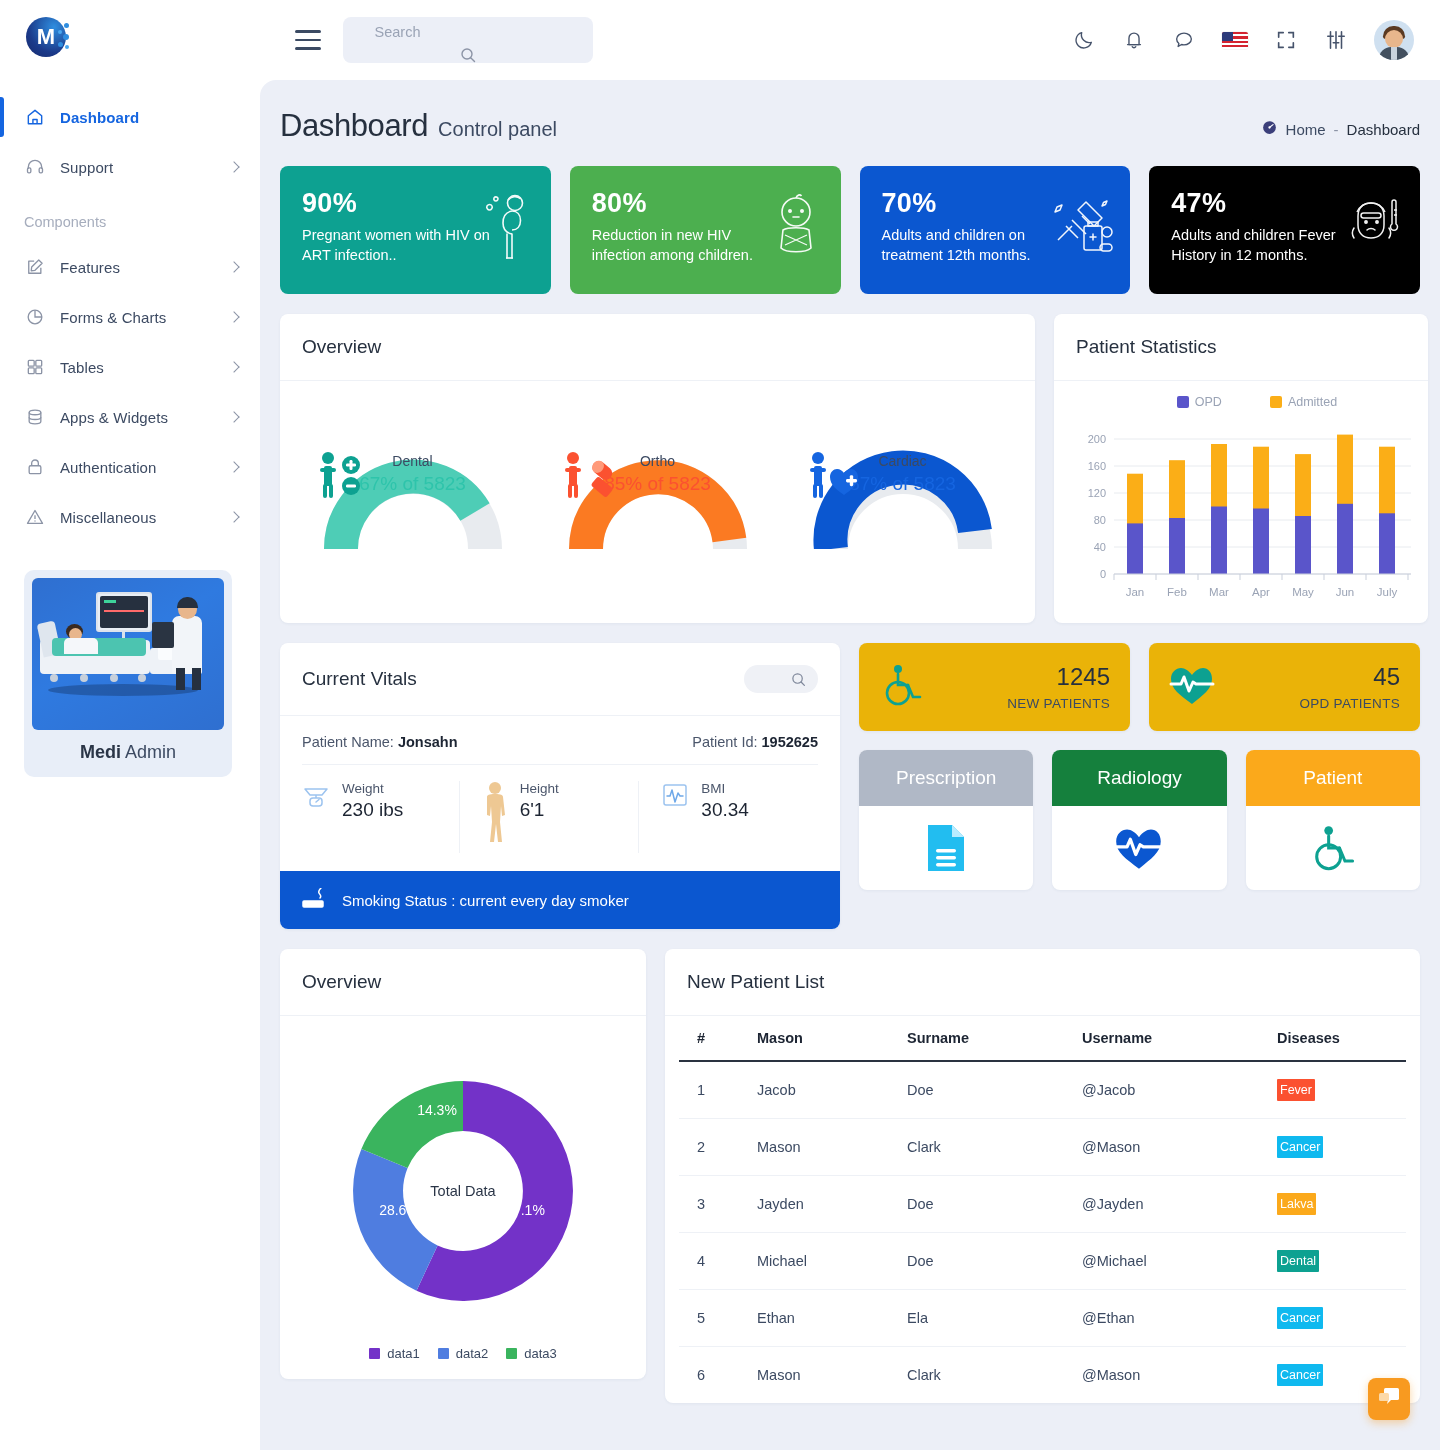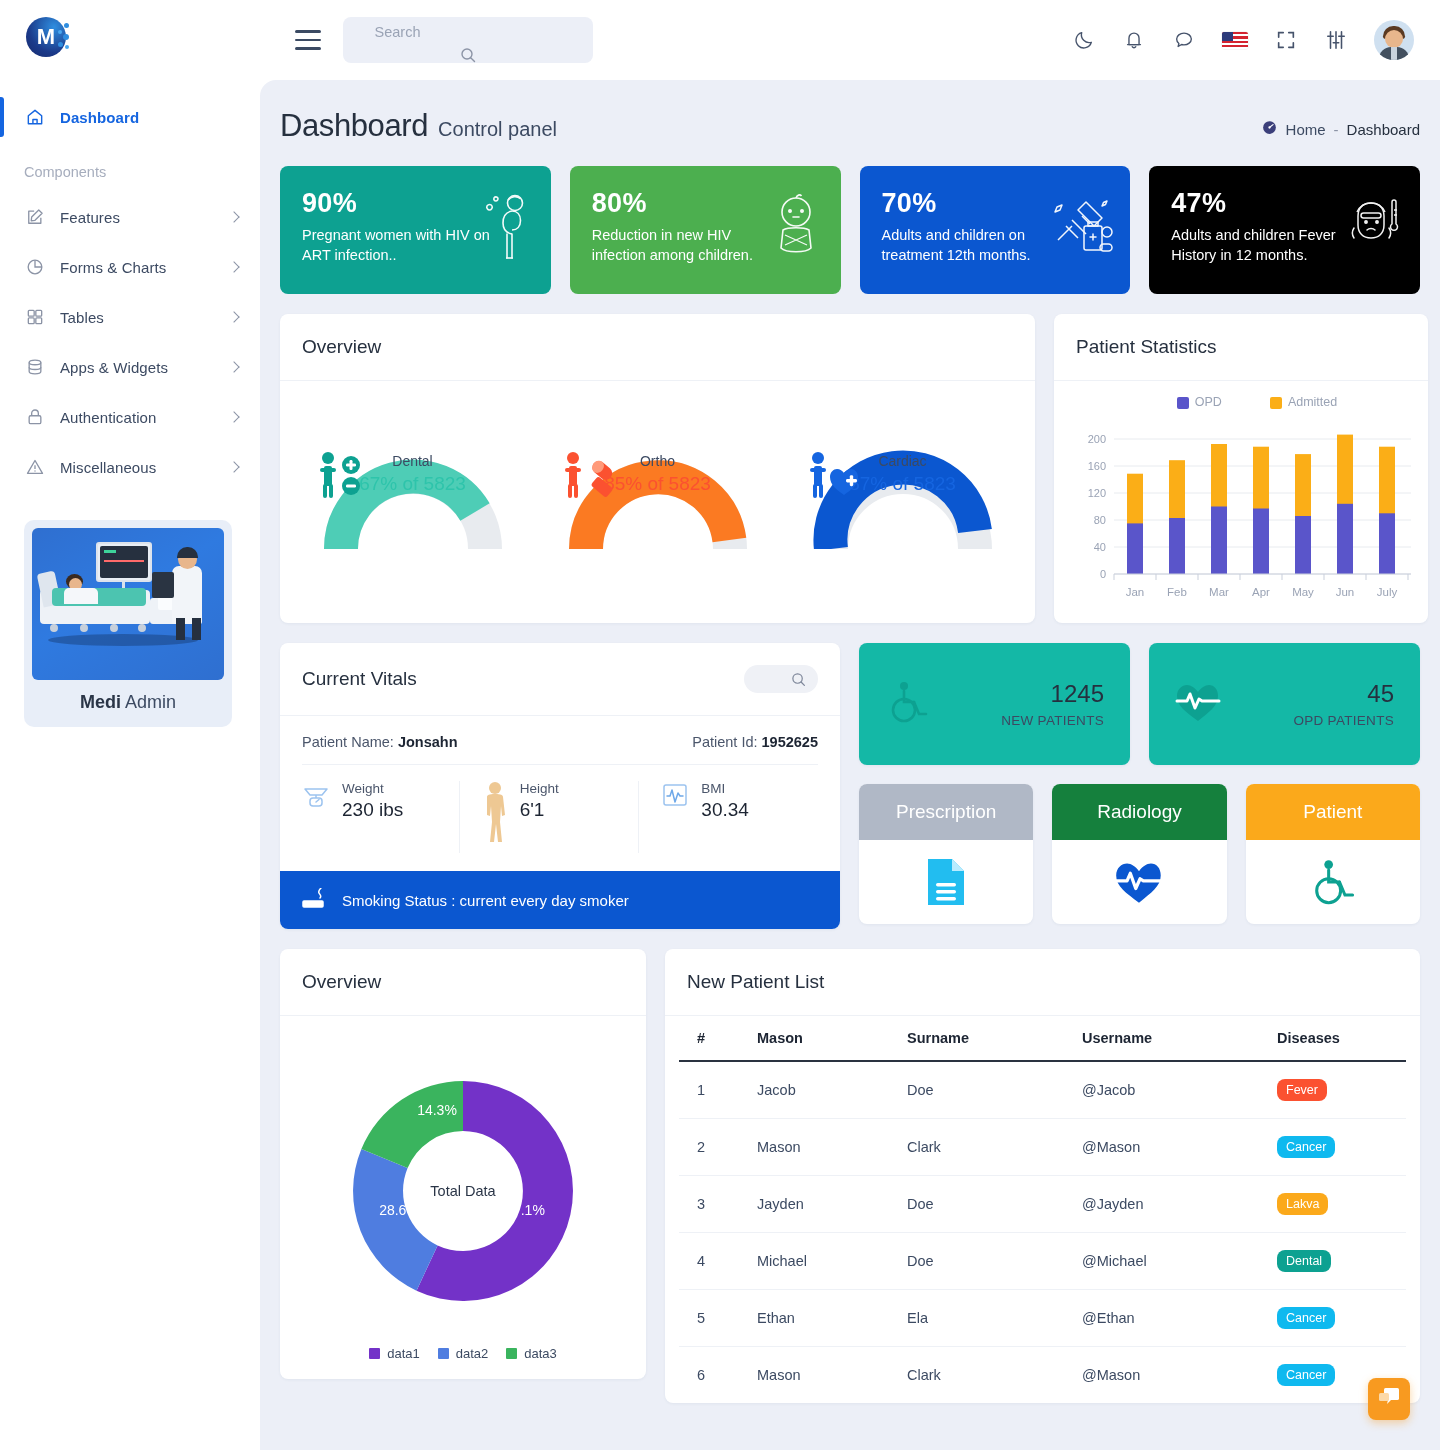--- a/index.html
+++ b/index.html
@@ -158,58 +158,58 @@
   .gauge { flex: 1; display: flex; flex-direction: column; align-items: center; }
   .gauge-ring { position: relative; width: 196px; height: 150px; }
   .gauge-ring svg { position: absolute; left: 0; top: 0; }
   .gauge-inner { position: absolute; left: 0; top: 52px; width: 196px; text-align: center; }
   .gauge-label { font-size: 14px; color: #3c4a62; margin-top: 2px; }
   .gauge-val { font-size: 19px; margin-top: 4px; }
 
   
   .chartbox { position: relative; padding: 14px 12px 10px; }
   .legend { display: flex; justify-content: center; gap: 16px; margin-bottom: 10px; }
-  .legend span { display: flex; align-items: flex-end; gap: 6px; font-size: 12.5px; color: #9aa3b5; padding-left: 32px; }
+  .legend span { display: flex; align-items: center; gap: 6px; font-size: 12.5px; color: #9aa3b5; padding-left: 32px; }
   .legend i { width: 12px; height: 12px; border-radius: 2px; display: block; }
 
   
   .vitals-info { display: flex; padding: 18px 22px 14px; font-size: 14.5px; color: #4b5costco; }
   .vitals-info { color: #4b566b; }
   .vitals-info b { color: #1d2533; }
   .vitals-divider { height: 1px; background: #eef1f6; margin: 0 22px; }
   .vitals-grid { display: flex; padding: 16px 22px 18px; }
   .vital { flex: 1; display: flex; align-items: flex-start; gap: 12px; padding-right: 14px; }
   .vital + .vital { border-left: 1px solid #eef1f6; padding-left: 22px; }
   .vital .vlabel { font-size: 13.5px; color: #4b566b; }
   .vital .vval { font-size: 19px; color: #1d2533; margin-top: 3px; }
   .smoke {
     background: #0b57d0; color: #fff; border-radius: 0 0 8px 8px; height: 58px;
     display: flex; align-items: center; gap: 14px; padding: 0 22px; font-size: 15px;
   }
 
   
-  .ministat { flex: 1; height: 122px; background: #14b8a6; border-radius: 8px;
-    display: flex; align-items: center; padding: 0 26px; box-shadow: 0 1px 3px rgba(40,60,100,.06); }
+  .ministat { flex: 1; height: 88px; background: #eab308; border-radius: 8px;
+    display: flex; align-items: center; padding: 0 20px; box-shadow: 0 1px 3px rgba(40,60,100,.06); }
   .ministat .txt { margin-left: auto; text-align: right; }
   .ministat .num { font-size: 24px; color: #26303f; }
   .ministat .lbl { font-size: 13.5px; color: #3c4a62; margin-top: 5px; letter-spacing: .3px; }
 
   
   .tile { flex: 1; background: #fff; border-radius: 8px; overflow: hidden; box-shadow: 0 1px 3px rgba(40,60,100,.06); }
   .tile-head { height: 56px; display: flex; align-items: center; justify-content: center;
     color: #fff; font-size: 19px; }
   .tile-body { height: 84px; display: flex; align-items: center; justify-content: center; }
 
   
   table { width: 100%; border-collapse: collapse; }
   th { text-align: left; font-size: 14.5px; color: #1d2533; padding: 14px 10px 14px 18px; font-weight: bold; }
   thead tr { border-bottom: 2px solid #2a3240; }
   td { font-size: 14.5px; color: #3c4a62; padding: 17px 10px 17px 18px; border-bottom: 1px solid #eef1f6; }
   tbody tr:last-child td { border-bottom: none; }
-  .badge { display: inline-block; color: #fff; font-size: 12.5px; padding: 4px 9px; border-radius: 8px; }
+  .badge { display: inline-block; color: #fff; font-size: 12.5px; padding: 4px 3px; border-radius: 1px; }
 
   
   .donut-legend { display: flex; justify-content: center; gap: 18px; margin-top: 6px; }
   .donut-legend span { display: flex; align-items: center; gap: 7px; font-size: 13px; color: #3c4a62; }
   .donut-legend i { width: 11px; height: 11px; display: block; border-radius: 1px; }
 
   .fab {
     position: absolute; right: 30px; bottom: 30px; width: 42px; height: 42px;
     background: #f89a20; border-radius: 8px; display: flex; align-items: center; justify-content: center;
     cursor: pointer; box-shadow: 0 3px 8px rgba(248,154,32,.4);
@@ -303,20 +303,31 @@
     <div class="nav-item active">
       <span class="nav-ic">
         <svg width="20" height="20" viewBox="0 0 24 24" fill="none" stroke="#1565e0" stroke-width="1.7" stroke-linejoin="round">
             <path d="M4 10.5L12 4l8 6.5V20H4z"></path>
             <path d="M9.5 20v-5h5v5"></path>
           </svg>
       </span>
       <span class="nlabel">Dashboard</span>
     </div>
 
+    <div class="nav-item">
+      <span class="nav-ic">
+        <svg width="20" height="20" viewBox="0 0 24 24" fill="none" stroke="#8c94a6" stroke-width="1.6">
+            <path d="M4 14v-2a8 8 0 0 1 16 0v2"></path>
+            <rect x="3" y="13" width="4" height="6" rx="1.6"></rect>
+            <rect x="17" y="13" width="4" height="6" rx="1.6"></rect>
+          </svg>
+      </span>
+      <span class="nlabel">Support</span>
+      <span class="chev"></span>
+    </div>
 
     <div class="nav-section">Components</div>
 
     <div class="nav-item">
       <span class="nav-ic">
         <svg width="20" height="20" viewBox="0 0 24 24" fill="none" stroke="#8c94a6" stroke-width="1.6" stroke-linejoin="round">
             <path d="M19 13v6.5H4.5V5H11"></path>
             <path d="M16.5 3.5l4 4L12 16l-4.5.5.5-4.5z"></path>
           </svg>
       </span>

